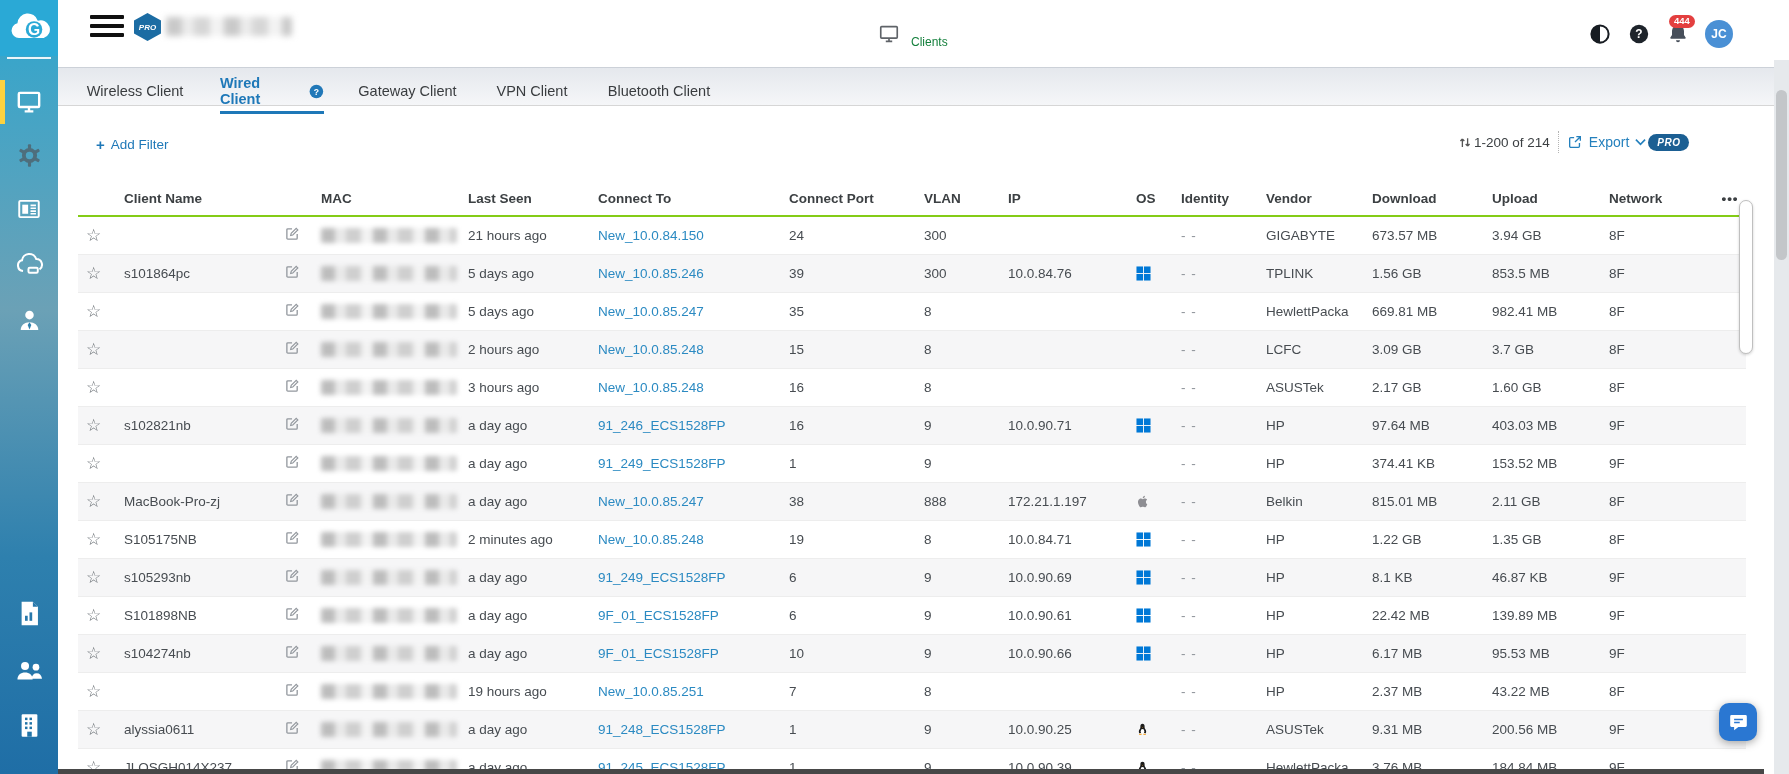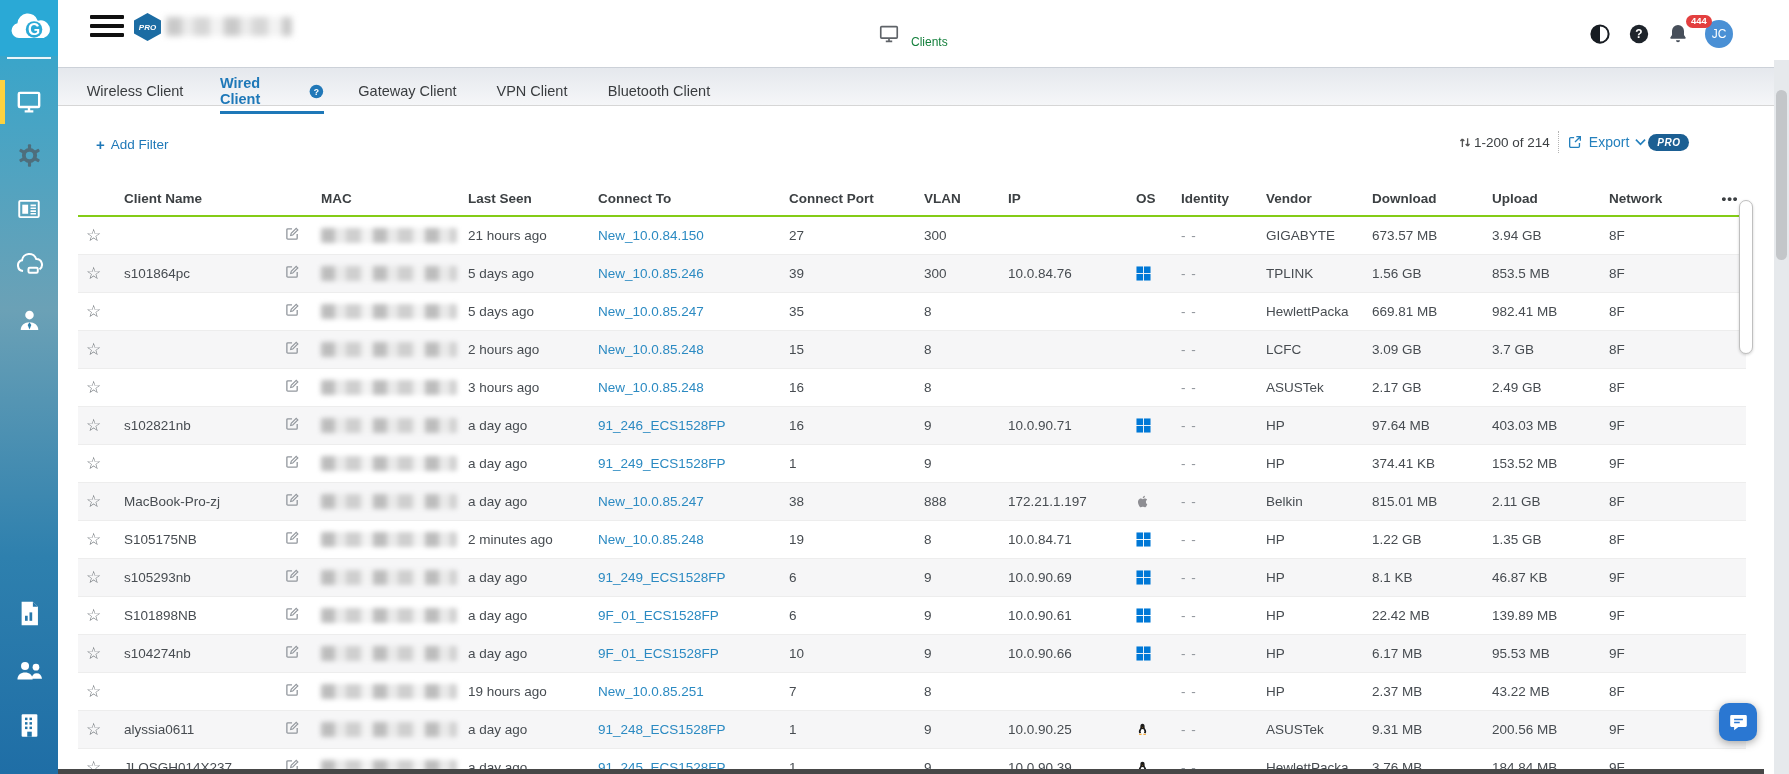--- a/index.html
+++ b/index.html
@@ -22,23 +22,23 @@
   .pro-hex{position:absolute;left:76px;top:13px;width:27px;height:28px;background:#1b6ca3;
            clip-path:polygon(50% 0%,100% 27%,100% 73%,50% 100%,0% 73%,0% 27%);
            display:flex;align-items:center;justify-content:center;color:#fff;font-size:8px;font-weight:bold;font-style:italic;}
   .site-blur{position:absolute;left:108px;top:17px;width:126px;height:19px;border-radius:2px;
              background:repeating-linear-gradient(90deg,#c9c9c9 0 16px,#ececec 16px 28px,#d6d6d6 28px 44px,#f3f3f3 44px 58px);
              filter:blur(3px);}
   .page-title-wrap{position:absolute;left:819px;top:0;height:67px;display:flex;align-items:center;gap:10px;}
   .page-title{font-size:12px;color:#15803d;margin-top:16px;}
   .top-icons{position:absolute;left:1530px;top:0;height:67px;display:flex;align-items:center;gap:15px;}
   .icon-btn{width:24px;height:24px;display:flex;align-items:center;justify-content:center;cursor:pointer;position:relative;}
-  .badge{position:absolute;left:20px;top:-7px;background:#e33f3f;color:#fff;font-size:9.5px;font-weight:bold;
+  .badge{position:absolute;left:3px;top:-7px;background:#e33f3f;color:#fff;font-size:9.5px;font-weight:bold;
          padding:1.5px 5px;border-radius:9px;line-height:1.1;}
-  .avatar{width:28px;height:28px;border-radius:50%;background:#4a90d5;color:#fff;font-size:12px;font-weight:normal;
+  .avatar{width:28px;height:28px;border-radius:50%;background:#4a90d5;color:#fff;font-size:12px;font-weight:bold;
           display:flex;align-items:center;justify-content:center;cursor:pointer;}
 
   
   .tabbar{position:absolute;left:58px;top:67px;width:1731px;height:39px;
           background:linear-gradient(180deg,#e5e8ed,#f5f6f8);border-top:1px solid #ccd1d8;border-bottom:1px solid #d6d6d6;box-sizing:border-box;}
   .tab{position:absolute;top:0;height:46px;display:flex;align-items:center;justify-content:center;gap:6px;
        font-size:14.5px;color:#393c3f;cursor:pointer;}
   .tab.active{color:#1e78b8;font-weight:bold;justify-content:center;}
   .tab.active::after{content:"";position:absolute;left:0;right:0;bottom:-1px;height:4px;background:#1e78b8;}
 
@@ -300,21 +300,21 @@
           <tr class="odd">
             <td class="c-star"><span class="star">☆</span></td>
             <td class="c-name"></td>
             <td class="c-edit"><span class="edit-ic"><svg width="15" height="15" viewBox="0 0 16 16">
                   <path d="M13 8.5V13a1 1 0 0 1-1 1H3a1 1 0 0 1-1-1V4a1 1 0 0 1 1-1h4.5" fill="none" stroke="#93989e" stroke-width="1.4"></path>
                   <path d="M6 10.2l.6-2.3 5.4-5.4 1.7 1.7-5.4 5.4z" fill="none" stroke="#93989e" stroke-width="1.2"></path>
                 </svg></span></td>
             <td class="c-mac"><span class="mac-blur"></span></td>
             <td>21 hours ago</td>
             <td><a class="link">New_10.0.84.150</a></td>
-            <td>27</td>
+            <td>24</td>
             <td>300</td>
             <td></td>
             <td class="c-os"></td>
             <td class="c-id">- -</td>
             <td>GIGABYTE</td>
             <td>673.57 MB</td>
             <td>3.94 GB</td>
             <td>8F</td>
             <td></td>
           </tr>
@@ -396,21 +396,21 @@
             <td class="c-mac"><span class="mac-blur"></span></td>
             <td>3 hours ago</td>
             <td><a class="link">New_10.0.85.248</a></td>
             <td>16</td>
             <td>8</td>
             <td></td>
             <td class="c-os"></td>
             <td class="c-id">- -</td>
             <td>ASUSTek</td>
             <td>2.17 GB</td>
-            <td>2.49 GB</td>
+            <td>1.60 GB</td>
             <td>8F</td>
             <td></td>
           </tr>
           <tr class="even">
             <td class="c-star"><span class="star">☆</span></td>
             <td class="c-name">s102821nb</td>
             <td class="c-edit"><span class="edit-ic"><svg width="15" height="15" viewBox="0 0 16 16">
                   <path d="M13 8.5V13a1 1 0 0 1-1 1H3a1 1 0 0 1-1-1V4a1 1 0 0 1 1-1h4.5" fill="none" stroke="#93989e" stroke-width="1.4"></path>
                   <path d="M6 10.2l.6-2.3 5.4-5.4 1.7 1.7-5.4 5.4z" fill="none" stroke="#93989e" stroke-width="1.2"></path>
                 </svg></span></td>

